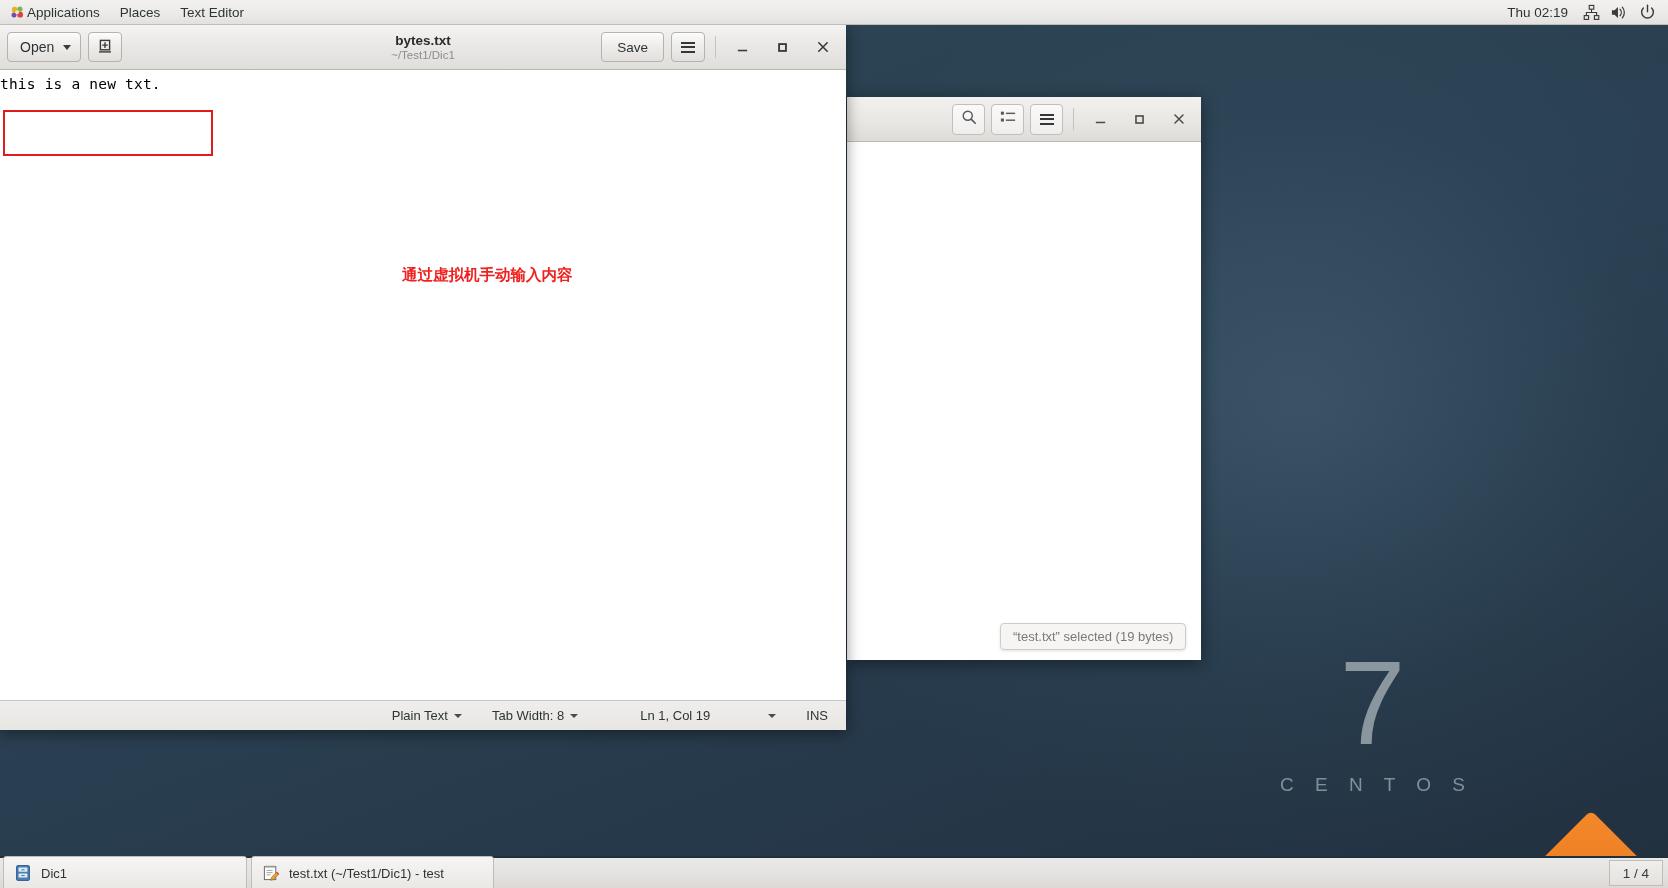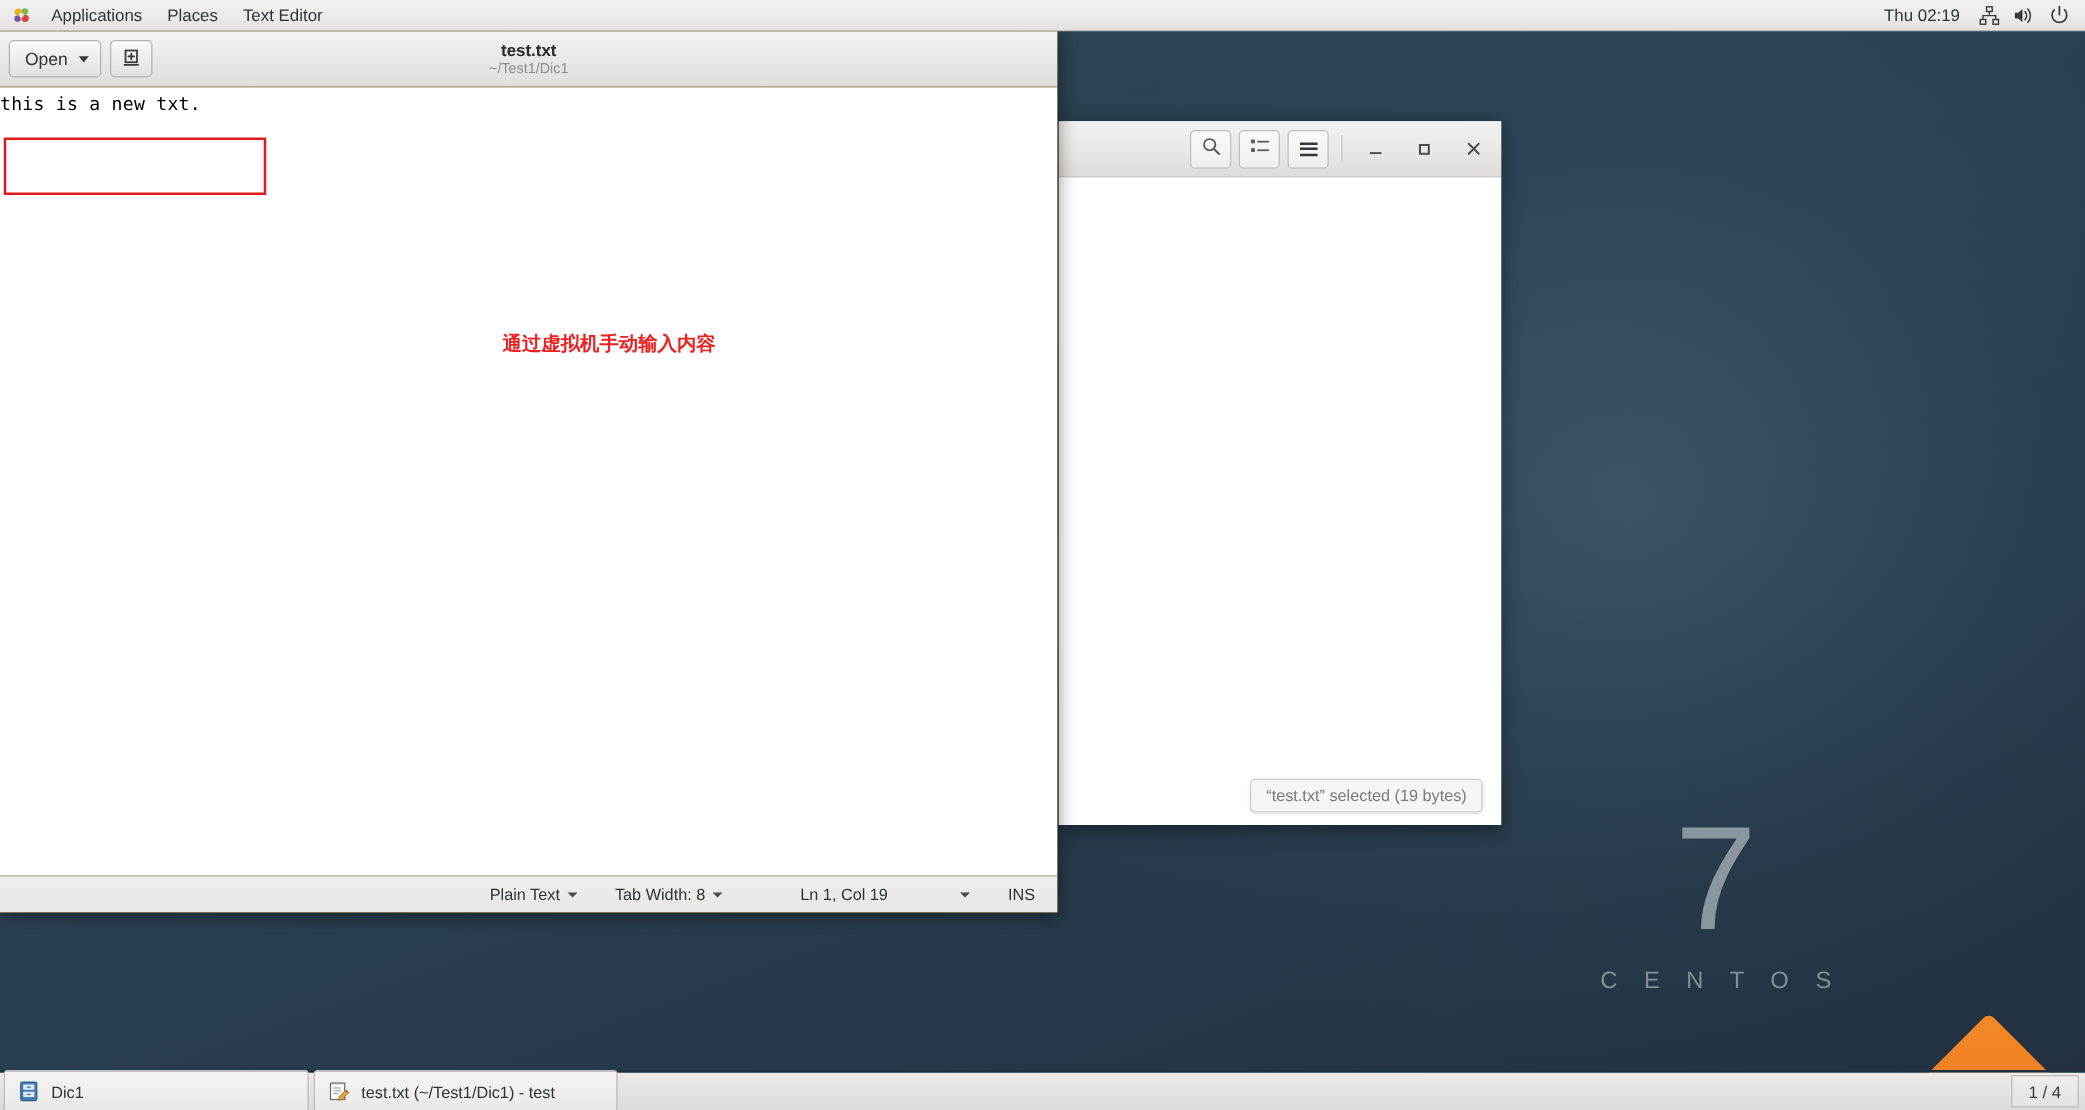--- a/index.html
+++ b/index.html
@@ -55,21 +55,21 @@
     position: absolute; left: 0; top: 0;
     width: 1668px; height: 25px;
     background: linear-gradient(to bottom, #f2f1f0 0%, #eceae8 60%, #e3e1df 100%);
     border-bottom: 1px solid #bfbcb8;
     display: flex; align-items: center;
     font-size: 13.5px; color: #2e3436;
     z-index: 50;
   }
   .panel-item {
     height: 25px; display: flex; align-items: center;
-    padding: 0 10px; gap: 16px; cursor: default;
+    padding: 0 10px; gap: 2px; cursor: default;
   }
   #panel-right {
     margin-left: auto; display: flex; align-items: center;
     gap: 2px; padding-right: 8px;
   }
   #clock { font-size: 13.5px; color: #2e3436; padding: 0 8px; }
   .tray-icon { width: 26px; height: 25px; display: flex; align-items: center; justify-content: center; }
   .gnome-foot { width: 15px; height: 15px; position: relative; }
 
   
@@ -365,24 +365,52 @@
       <span>
         <svg width="18" height="18" viewBox="0 0 18 18">
           <path d="M3 14.2 h12 v1.4 H3 Z" fill="#3a3a38"></path>
           <rect x="4.4" y="3.4" width="9.2" height="9.4" fill="none" stroke="#3a3a38" stroke-width="1.4"></rect>
           <path d="M9 5.8 V10.4 M6.7 8.1 H11.3" stroke="#3a3a38" stroke-width="1.4" stroke-linecap="round"></path>
         </svg>
       </span>
     </div>
 
     <div id="gedit-title-box">
-      <div id="gedit-title">test.txt</div>
+      <div id="gedit-title">bytes.txt</div>
       <div id="gedit-subtitle">~/Test1/Dic1</div>
     </div>
 
+    <div id="gedit-right">
+      <div class="gbtn" id="save-button">
+        <span>Save</span>
+      </div>
+      <div class="gbtn" id="gedit-menu-button">
+        <span class="hamburger">
+          <span></span>
+            <span></span>
+            <span></span>
+        </span>
+      </div>
+      <div id="gedit-ctl-sep"></div>
+      <div class="winctl">
+        <svg width="13" height="13" viewBox="0 0 14 14">
+            <rect x="2" y="9.4" width="10" height="1.7" fill="#3b3b3b"></rect>
+          </svg>
+      </div>
+      <div class="winctl">
+        <svg width="13" height="13" viewBox="0 0 14 14">
+            <rect x="3.3" y="3.3" width="7.4" height="7.4" fill="none" stroke="#3b3b3b" stroke-width="2"></rect>
+          </svg>
+      </div>
+      <div class="winctl">
+        <svg width="14" height="14" viewBox="0 0 14 14">
+          <path d="M2.8 2.8 L11.2 11.2 M11.2 2.8 L2.8 11.2" stroke="#3b3b3b" stroke-width="1.6" stroke-linecap="round"></path>
+        </svg>
+      </div>
+    </div>
   </div>
 
   <div id="gedit-body">
     <div id="gedit-text">this is a new txt.</div>
     <div id="annotation-box"></div>
     <div id="annotation-text">通过虚拟机手动输入内容</div>
   </div>
 
   <div id="gedit-statusbar">
     <div class="sb-item" id="sb-lang">

